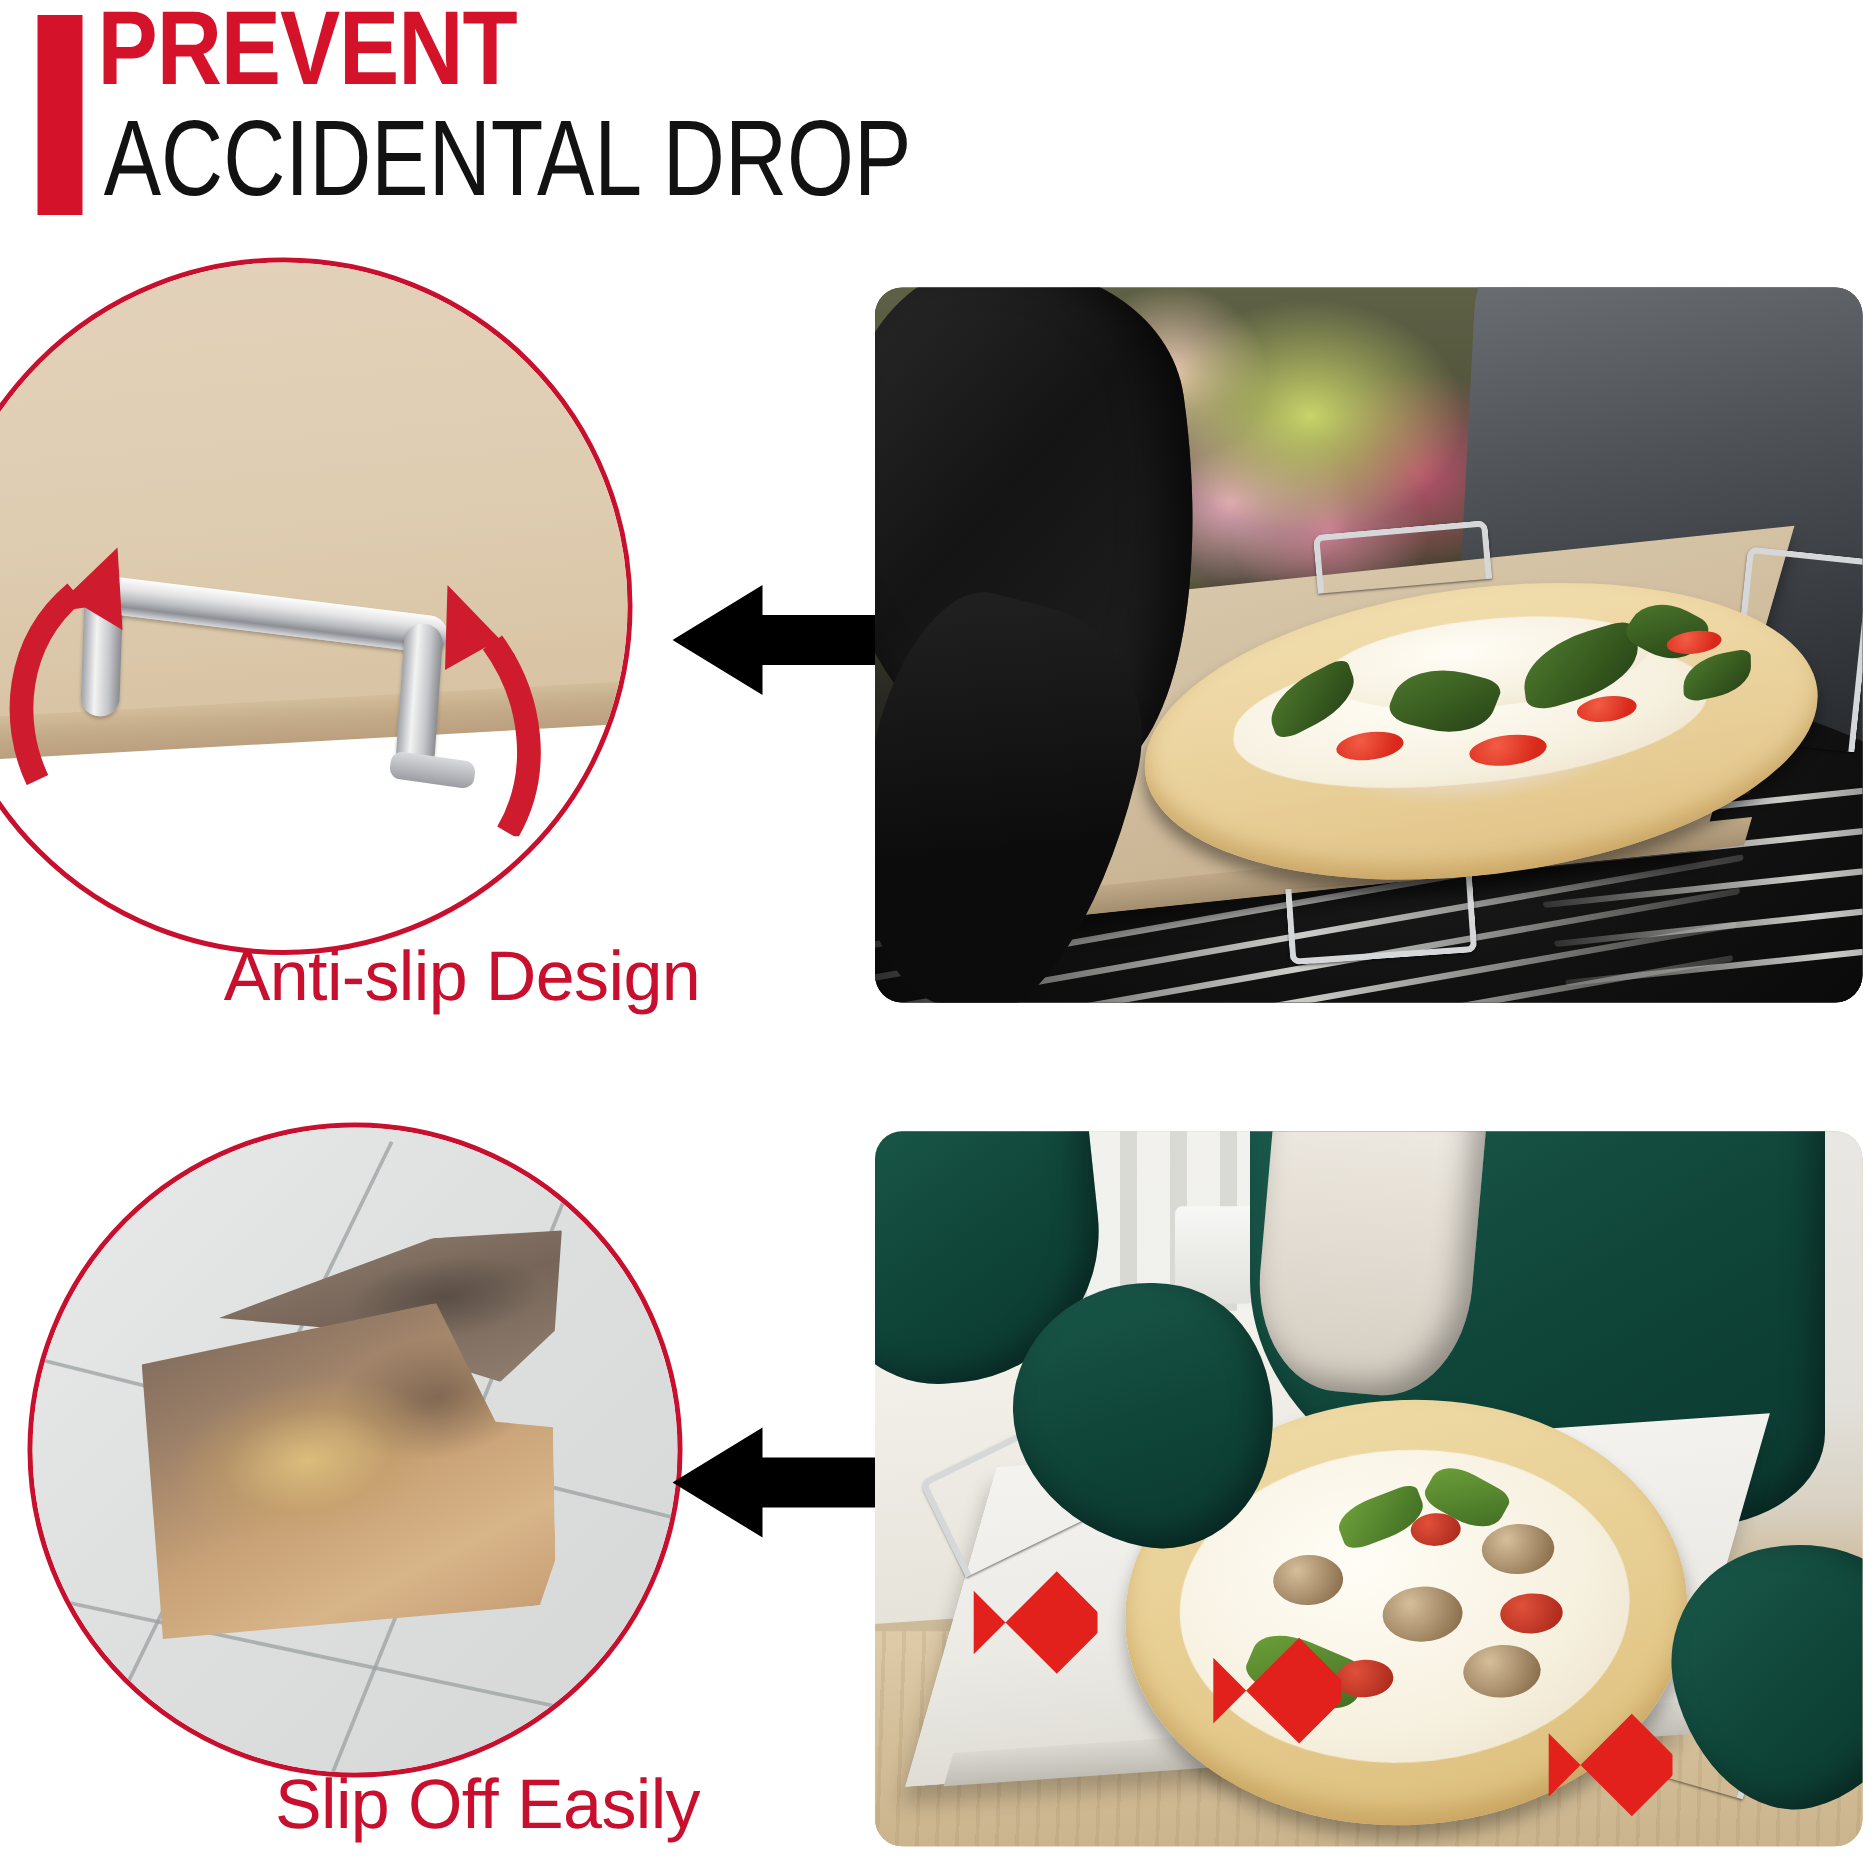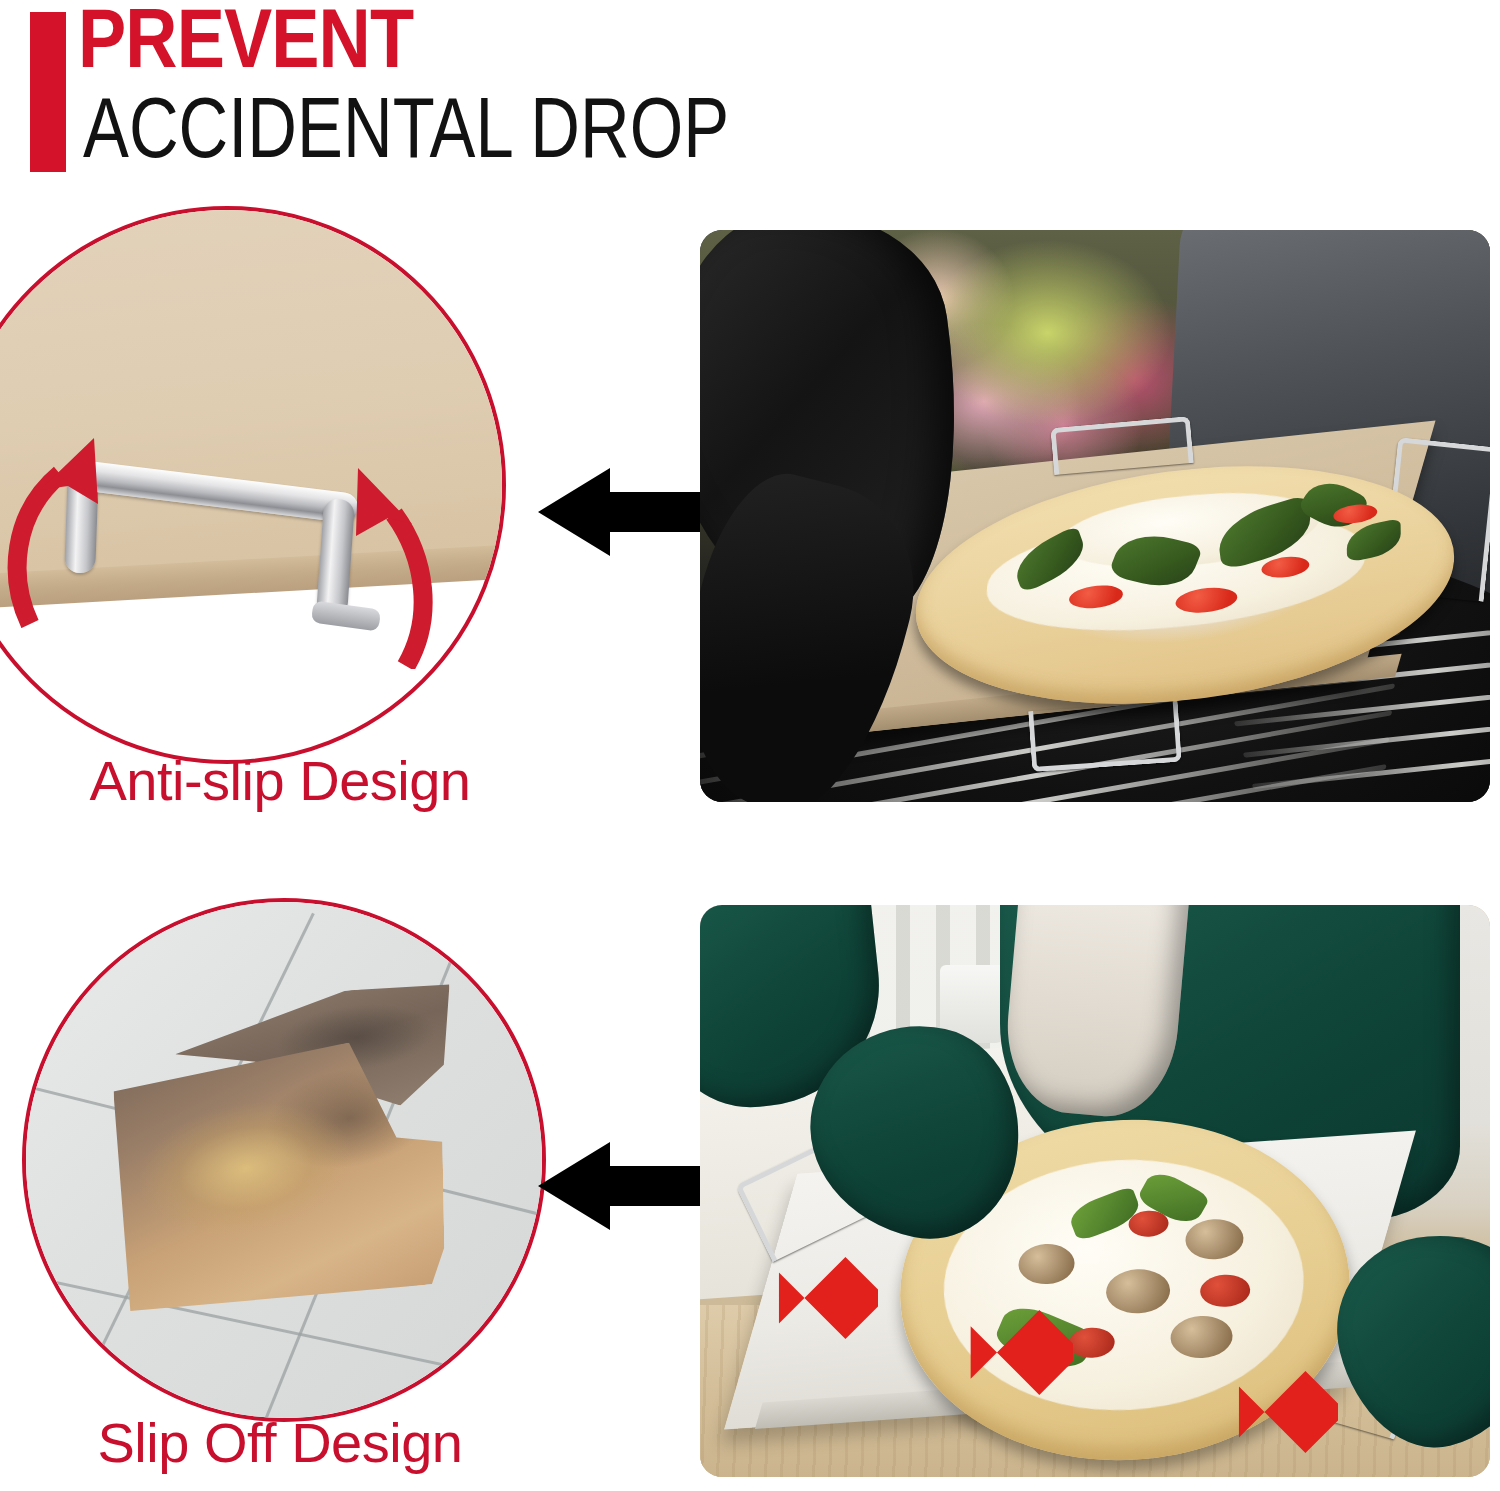--- a/index.html
+++ b/index.html
@@ -31,21 +31,21 @@
   }
 
   
   .circle-panel{position:absolute;}
   .circle{
     position:absolute;border-radius:50%;
     border:4px solid #C8102E;
     overflow:hidden;background:#ffffff;
   }
   .caption{
-    position:absolute;width:100%;text-align:center;
+    position:absolute;width:100%;text-align:right;
     color:#C8102E;font-size:56px;font-weight:400;letter-spacing:-.5px;
     white-space:nowrap;
   }
 
   
   #circle-top{left:-52px;top:206px;width:550px;height:550px;}
   .stone-beige-top{
     position:absolute;left:-40px;top:-30px;width:700px;height:400px;
     background:linear-gradient(178deg,#E3D3BB 0%,#DFCDB2 60%,#D8C3A3 100%);
     transform:rotate(-3.2deg);transform-origin:left top;
@@ -358,21 +358,21 @@
     <div class="tile-bg"></div>
     <div class="tile-line" style="left:150px;top:-20px;width:3px;height:620px;transform:rotate(26deg);"></div>
     <div class="tile-line" style="left:-40px;top:250px;width:620px;height:3px;transform:rotate(14deg);"></div>
     <div class="tile-line" style="left:-40px;top:430px;width:620px;height:3px;transform:rotate(12deg);"></div>
     <div class="tile-line" style="left:330px;top:-20px;width:3px;height:620px;transform:rotate(22deg);"></div>
 
     <div class="shard shard-top"></div>
     <div class="shard shard-main"></div>
   </div>
 
-  <div class="caption" style="left:0;top:1410px;width:560px;">Slip Off Design</div>
+  <div class="caption" style="left:0;top:1410px;width:560px;">Slip Off Easily</div>
 
   <svg class="connector" style="left:538px;top:1140px;" width="175" height="92" viewBox="0 0 175 92">
     <path d="M0 46 L72 2 L72 26 L175 26 L175 66 L72 66 L72 90 Z" fill="#000000"></path>
   </svg>
 
   <div id="photo-bot" class="photo">
     <div class="bp-bg"></div>
     <div class="bp-rail"></div>
     <div class="bp-table"></div>
     <div class="bp-cup"></div>

